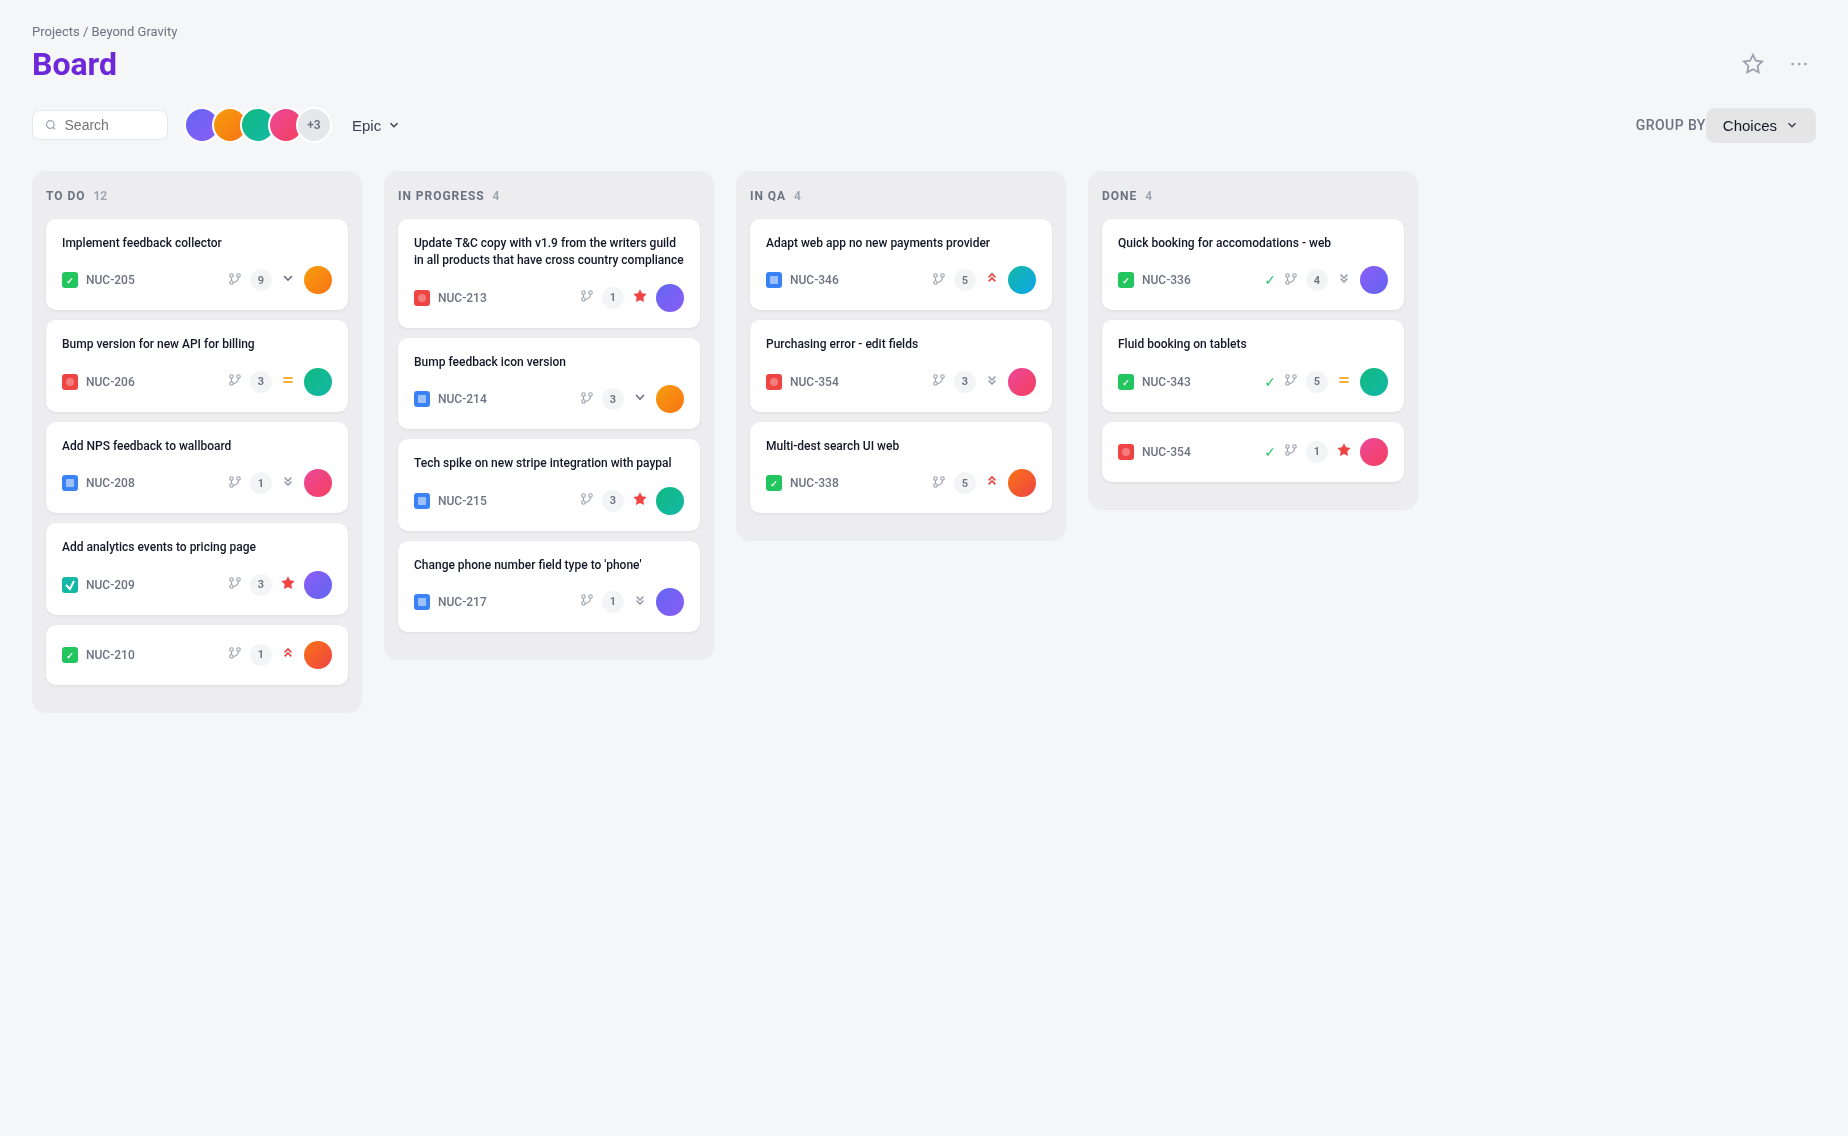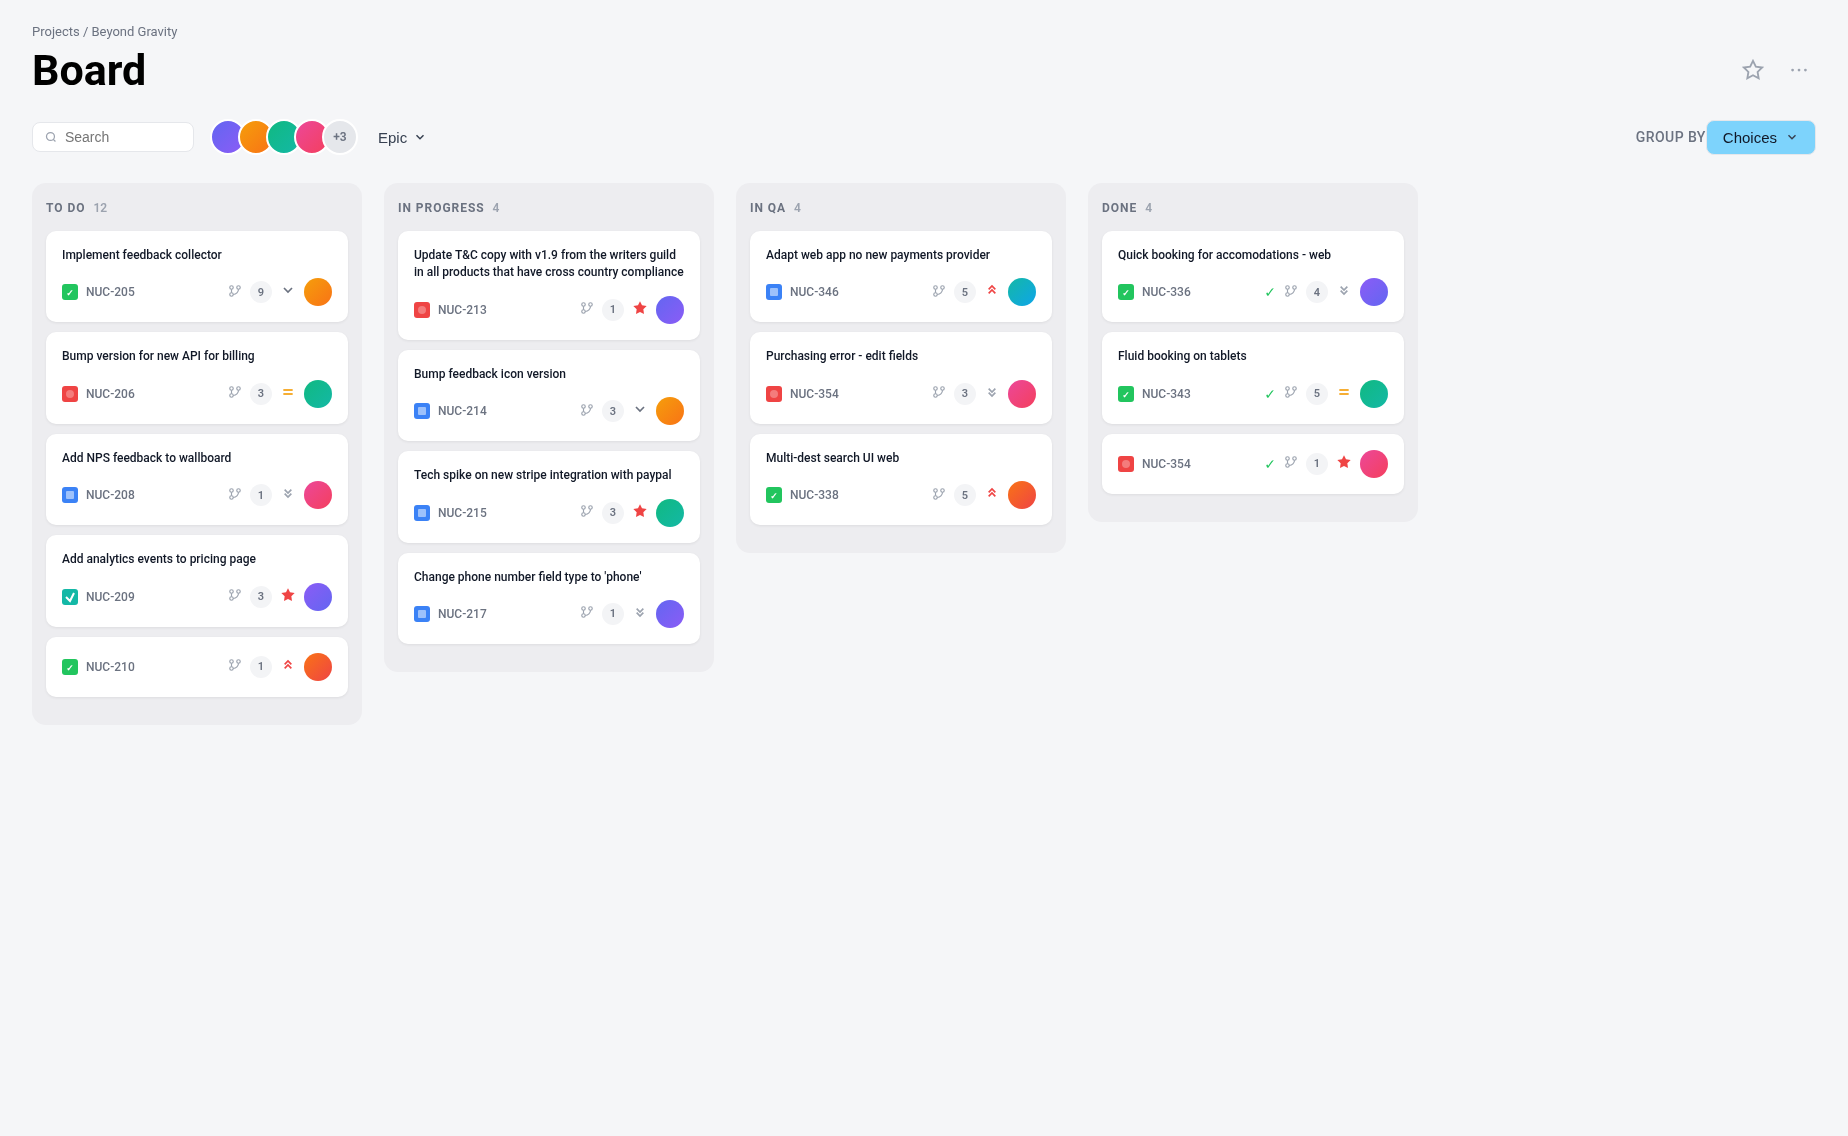--- a/index.html
+++ b/index.html
@@ -18,23 +18,23 @@
       color: #6b7280;
       margin-bottom: 6px;
     }
     .page-header {
       display: flex;
       align-items: center;
       justify-content: space-between;
       margin-bottom: 24px;
     }
     .page-title {
-      font-size: 43px;
+      font-size: 32px;
       font-weight: 700;
-      color: #000000;
+      color: #6d28d9;
     }
     .header-actions {
       display: flex;
       align-items: center;
       gap: 12px;
     }
     .icon-btn {
       background: none;
       border: none;
       cursor: pointer;
@@ -57,21 +57,21 @@
       gap: 16px;
     }
     .search-box {
       display: flex;
       align-items: center;
       background: white;
       border: 1.5px solid #e5e7eb;
       border-radius: 8px;
       padding: 6px 12px;
       gap: 8px;
-      width: 162px;
+      width: 136px;
     }
     .search-box input {
       border: none;
       outline: none;
       font-size: 14px;
       width: 100%;
       background: transparent;
     }
     .search-icon-svg {
       color: #9ca3af;
@@ -122,21 +122,21 @@
     .group-by-label {
       font-size: 14px;
       color: #6b7280;
       font-weight: 500;
       letter-spacing: 0.03em;
     }
     .choices-btn {
       display: flex;
       align-items: center;
       gap: 8px;
-      background: #7dd3fc;
+      background: #e5e5e5;
       border: 1.5px solid #e5e7eb;
       border-radius: 8px;
       padding: 8px 16px;
       cursor: pointer;
       font-size: 15px;
       font-weight: 500;
       color: #111827;
     }
     .board {
       display: flex;

